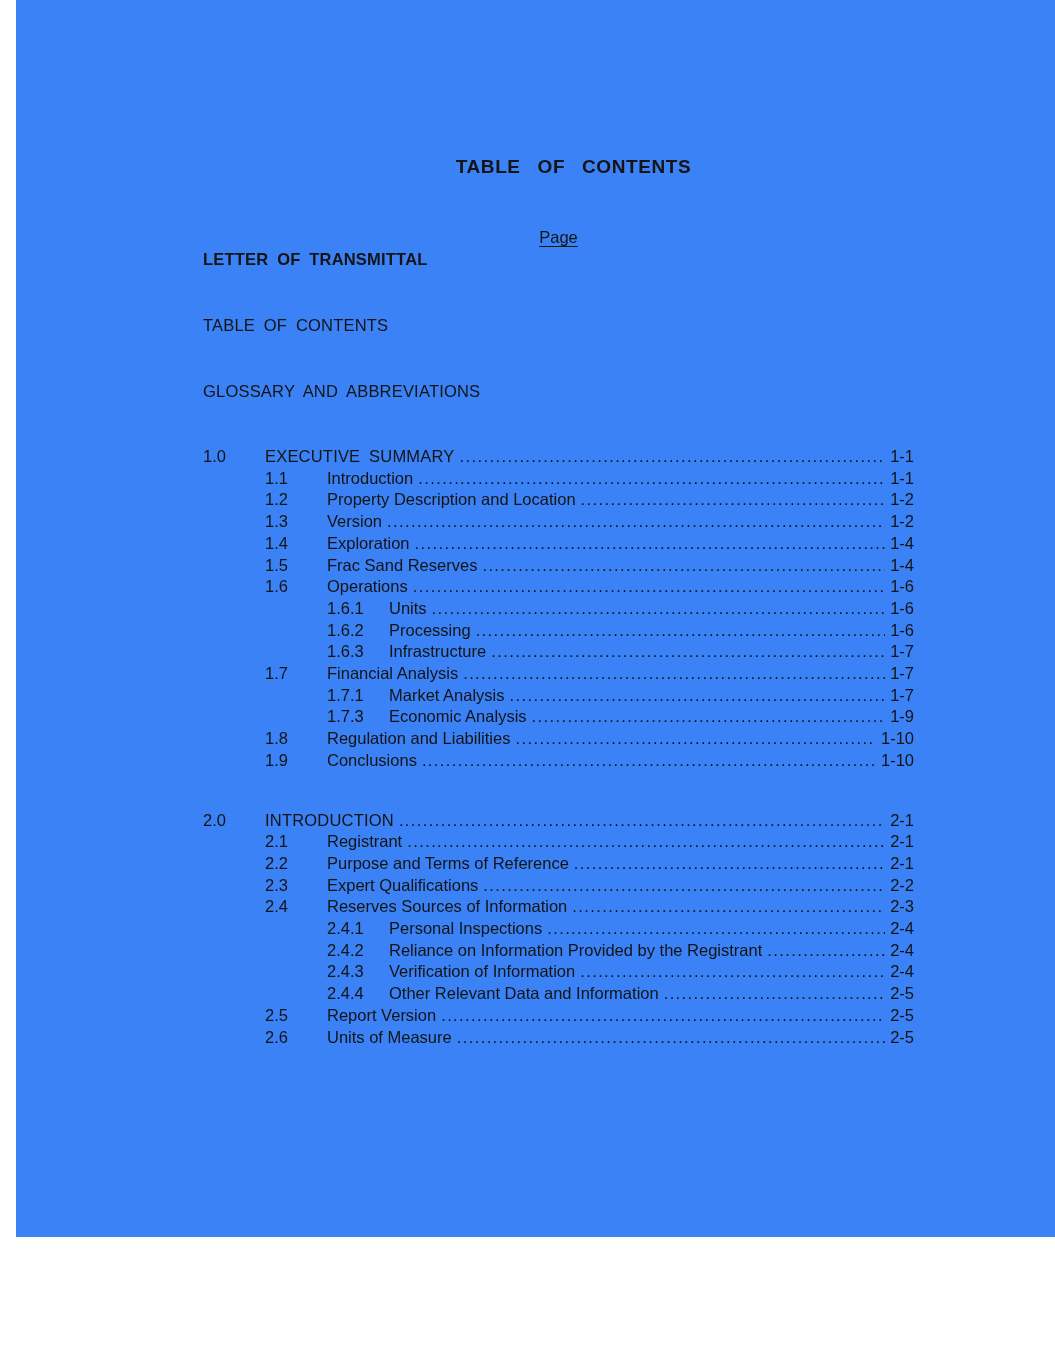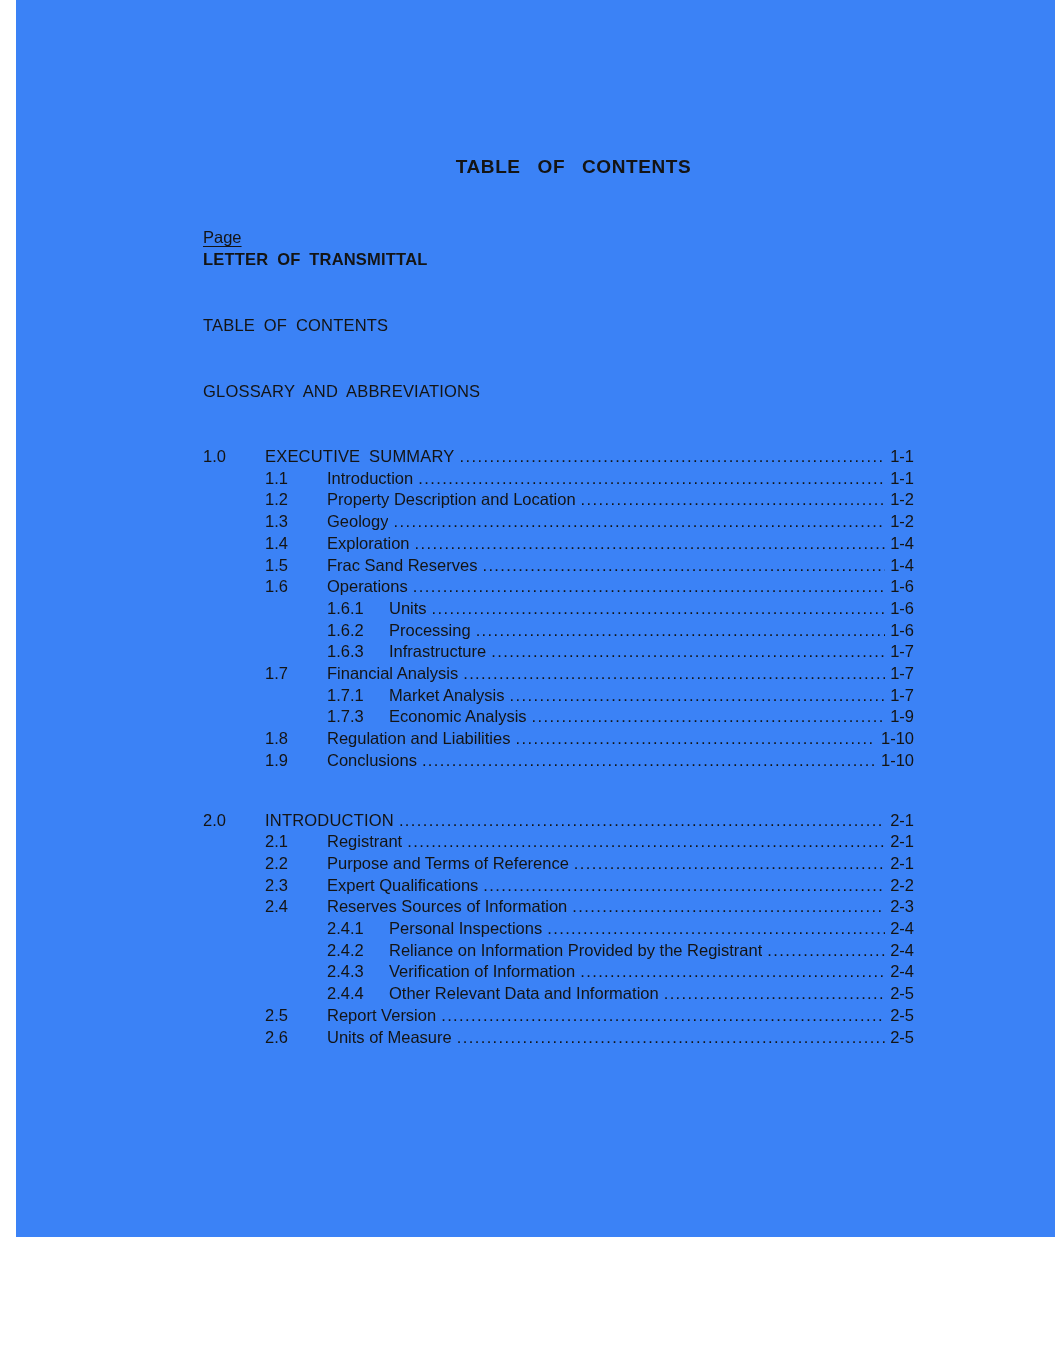--- a/index.html
+++ b/index.html
@@ -27,21 +27,21 @@
     margin-top: 156px;
     text-align: center;
     font-weight: bold;
     font-size: 19px;
     letter-spacing: 0.6px;
     word-spacing: 11px;
     padding-left: 30px; 
   }
   .page-label-row {
     margin-top: 50px;
-    text-align: left;
+    text-align: center;
     line-height: 18px;
   }
   .page-label {
     text-decoration: underline;
     text-underline-offset: 3px;
   }
   .front-item {
     line-height: 18px;
     word-spacing: 4px;
     letter-spacing: 0.2px;
@@ -120,21 +120,21 @@
     <span class="pagenum">1-1</span>
   </div>
           <div class="toc-row level-2">
     <span class="num">1.2</span>
     <span class="title">Property Description and Location</span>
     <span class="dots"></span>
     <span class="pagenum">1-2</span>
   </div>
           <div class="toc-row level-2">
     <span class="num">1.3</span>
-    <span class="title">Geology</span>
+    <span class="title">Version</span>
     <span class="dots"></span>
     <span class="pagenum">1-2</span>
   </div>
           <div class="toc-row level-2">
     <span class="num">1.4</span>
     <span class="title">Exploration</span>
     <span class="dots"></span>
     <span class="pagenum">1-4</span>
   </div>
           <div class="toc-row level-2">

